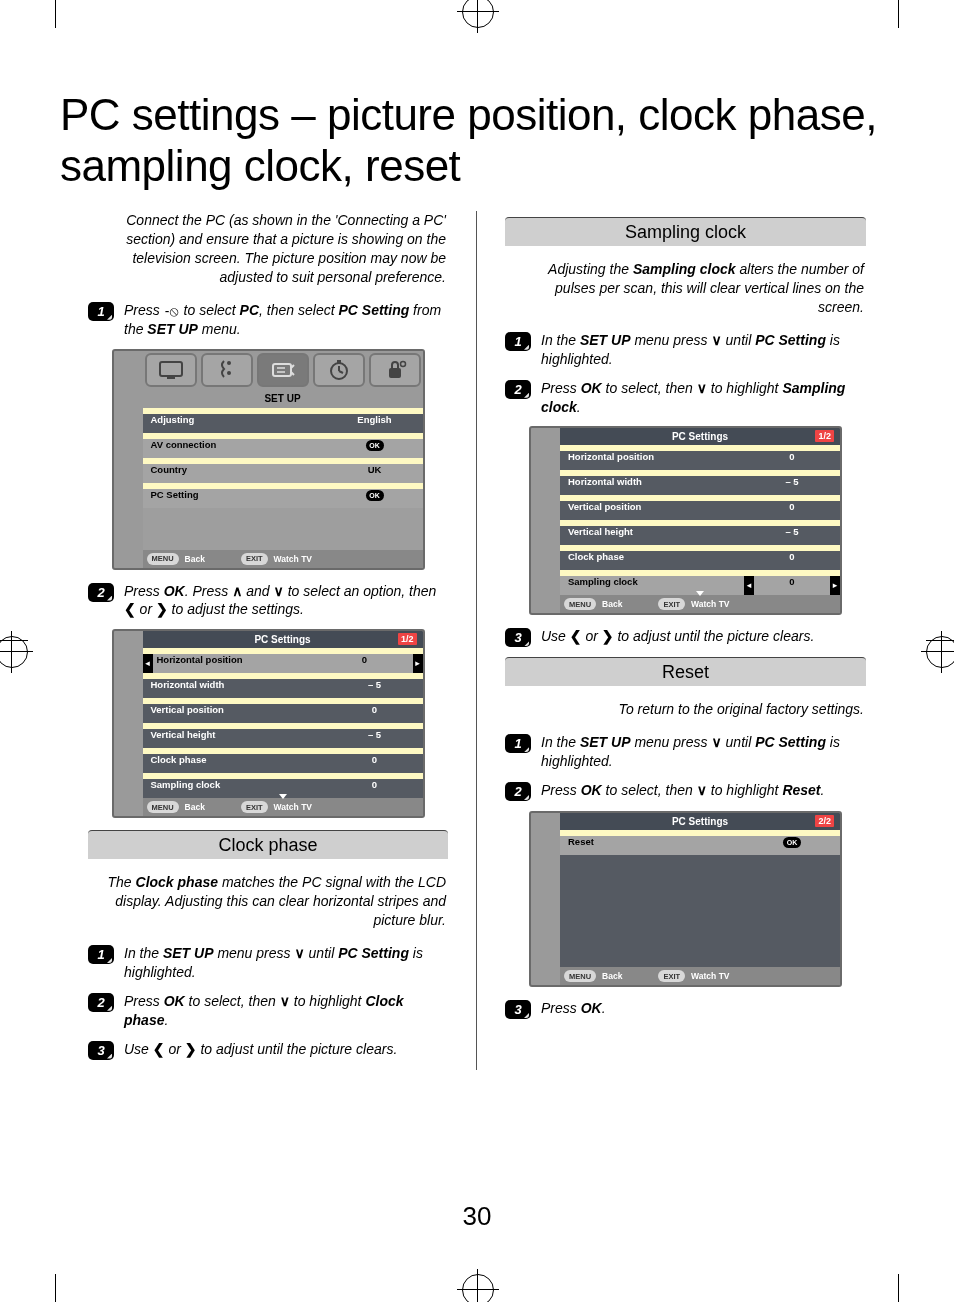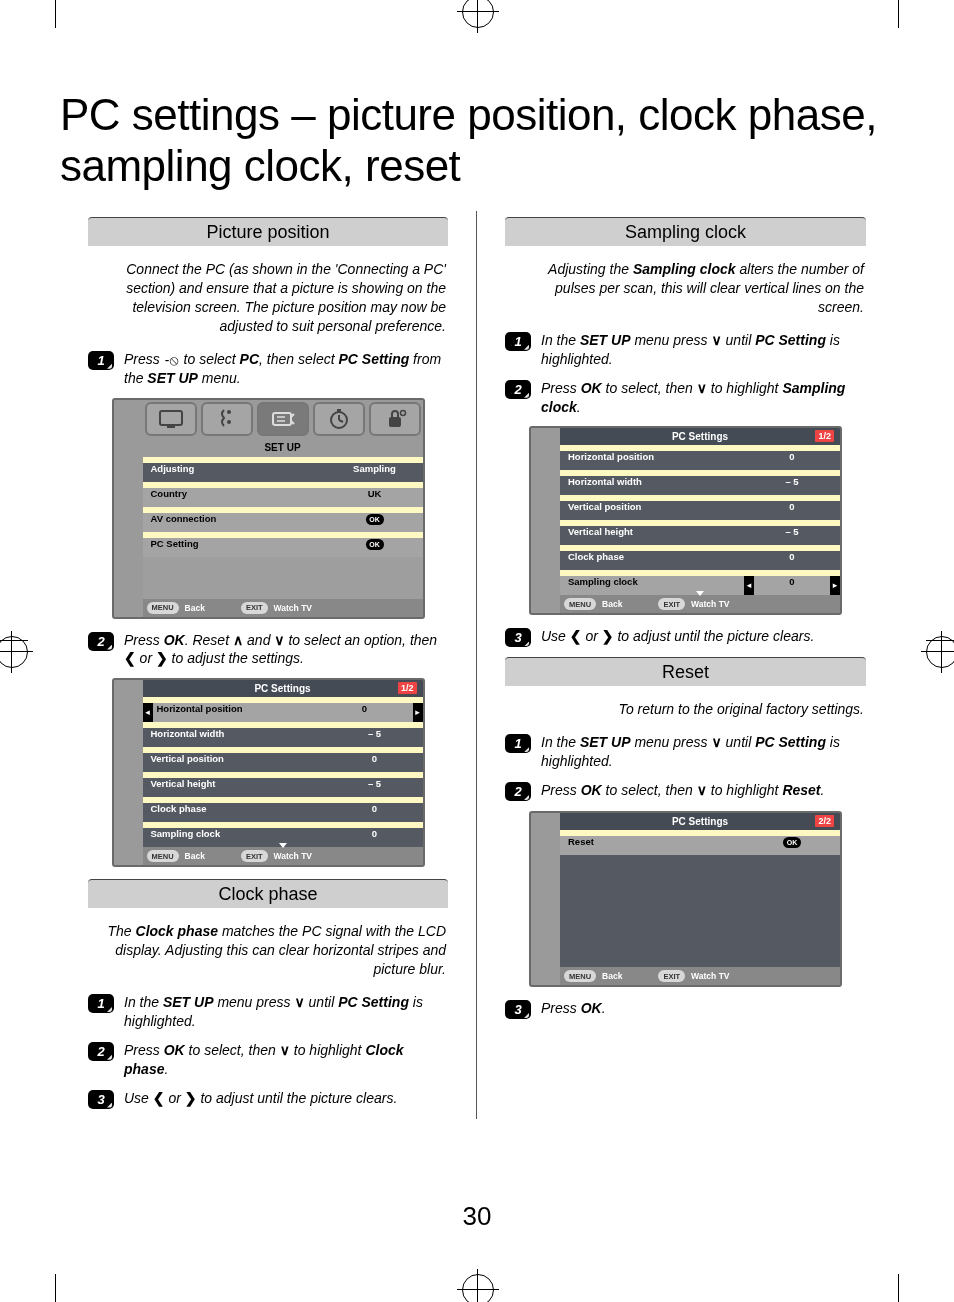--- a/index.html
+++ b/index.html
@@ -244,21 +244,20 @@
     <div class="crop-circle" style="left:-4px; top:636px;"></div>
     <div class="crop-mark crop-h" style="right:0; top:640px;"></div>
     <div class="crop-circle" style="right:-4px; top:636px;"></div>
   </div>
 
   <h1 class="main-title">PC settings – picture position, clock phase, sampling clock, reset</h1>
 
   <div class="columns">
 
     <div class="col col-left">
-      <div class="section-head">Picture position</div>
       <p class="intro">Connect the PC (as shown in the 'Connecting a PC' section) and ensure that a picture is showing on the television screen. The picture position may now be adjusted to suit personal preference.</p>
 
       <div class="step">
         <div class="badge">1</div>
         <div class="step-text">
           <span>Press </span><span class="inline-icon">-⦸</span><span> to select </span><b>PC</b><span>, then select </span><b>PC Setting</b><span> from the </span><b>SET UP</b><span> menu.</span>
         </div>
       </div>
 
       <div class="osd">
@@ -294,48 +293,48 @@
               <svg width="24" height="20">
                 <rect x="6" y="8" width="12" height="10" rx="2" fill="#444"></rect>
                 <path d="M9 8 v-3 a3 3 0 0 1 6 0 v3" fill="none" stroke="#444" stroke-width="2"></path>
                 <circle cx="20" cy="4" r="2.5" fill="none" stroke="#444" stroke-width="1.5"></circle>
               </svg>
             </div>
         </div>
         <div class="osd-title">SET UP</div>
         <div class="osd-row sel">
             <span class="lab">Adjusting</span>
-            <span class="val">Sampling</span>
+            <span class="val">English</span>
+          </div>
+        <div class="osd-row">
+            <span class="lab">AV connection</span>
+            <span class="val"><span class="ok-pill">OK</span></span>
           </div>
         <div class="osd-row">
             <span class="lab">Country</span>
             <span class="val">UK</span>
-          </div>
-        <div class="osd-row">
-            <span class="lab">AV connection</span>
-            <span class="val"><span class="ok-pill">OK</span></span>
           </div>
         <div class="osd-row">
             <span class="lab">PC Setting</span>
             <span class="val"><span class="ok-pill">OK</span></span>
           </div>
         <div class="osd-pad"></div>
         <div class="osd-foot">
           <span class="pill">MENU</span>
           <span>Back</span>
           <span style="width:24px;"></span>
           <span class="pill">EXIT</span>
           <span>Watch TV</span>
         </div>
       </div>
 
       <div class="step">
         <div class="badge">2</div>
         <div class="step-text">
-          <span>Press </span><b>OK</b><span>. Reset </span><span class="sym">∧</span><span> and </span><span class="sym">∨</span><span> to select an option, then </span><span class="sym">❮</span><span> or </span><span class="sym">❯</span><span> to adjust the settings.</span>
+          <span>Press </span><b>OK</b><span>. Press </span><span class="sym">∧</span><span> and </span><span class="sym">∨</span><span> to select an option, then </span><span class="sym">❮</span><span> or </span><span class="sym">❯</span><span> to adjust the settings.</span>
         </div>
       </div>
 
       <div class="osd">
         <div class="osd-head" style="position:relative;">
           <span>PC Settings</span>
           <span class="paginator">1/2</span>
         </div>
         <div class="osd-row" style="background:#a4a4a4;">
             <span class="arrow-l" style="background:#000;color:#fff;">◂</span>

